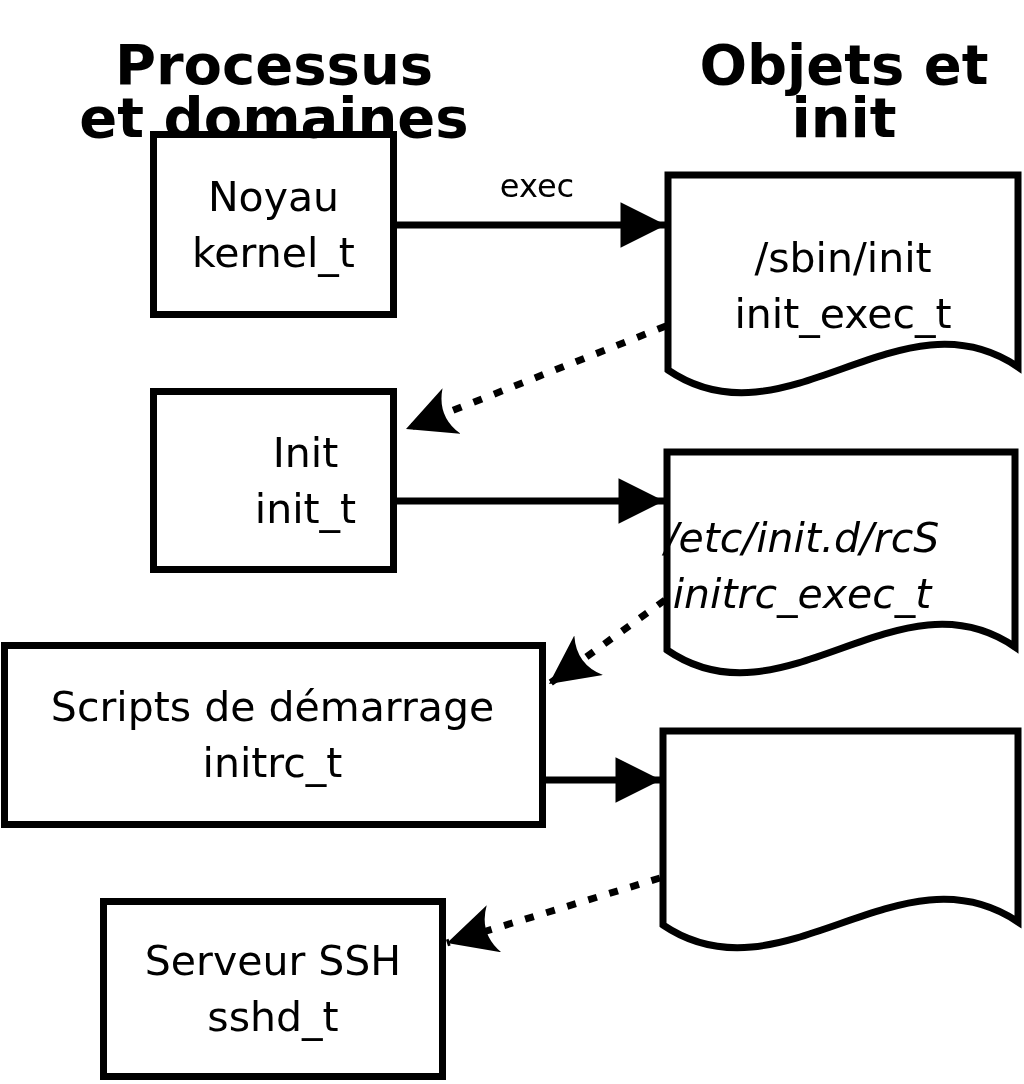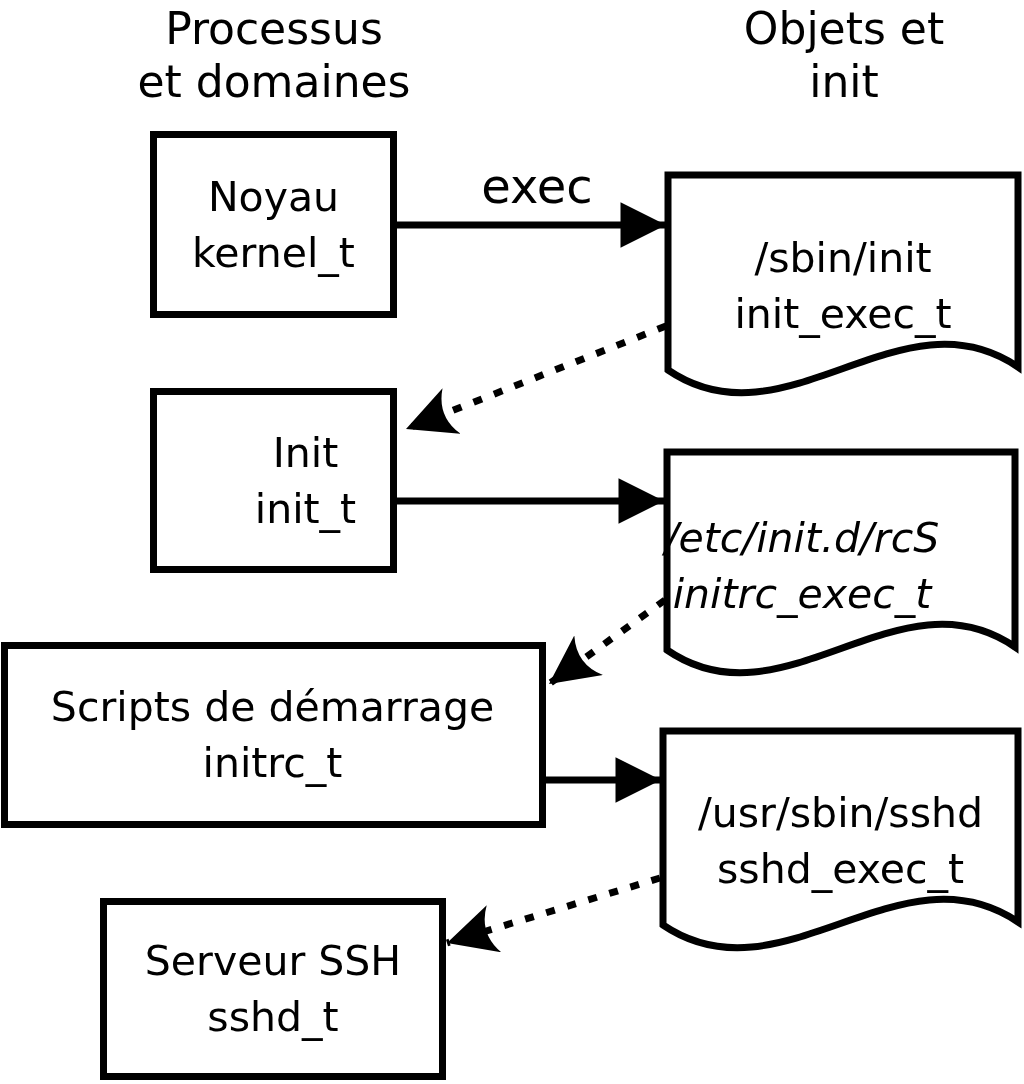--- a/index.html
+++ b/index.html
@@ -19,26 +19,27 @@
     display: flex;
     flex-direction: column;
     align-items: center;
     justify-content: center;
     text-align: center;
     font-size: 41px;
     line-height: 56px;
     white-space: nowrap;
   }
   .hdr {
-    font-weight: normal;
-    font-size: 44px;
+    font-weight: bold;
+    font-size: 56px;
     line-height: 53px;
+    margin-top: 36px;
   }
   .doc-lbl { padding-bottom: 28px; box-sizing: border-box; justify-content: flex-end; }
-  .exec-lbl { font-size: 48px; line-height: 52px; }
+  .exec-lbl { font-size: 32px; line-height: 52px; }
 </style>
 </head>
 <body>
 
 <div id="stage">
 
   <svg id="shapes" viewBox="0 0 1024 1084" xmlns="http://www.w3.org/2000/svg">
     <defs>
       <marker id="ah-solid" markerUnits="strokeWidth" viewBox="0 0 10 10" refX="10" refY="5" markerWidth="7" markerHeight="6.5" orient="auto">
         <path d="M 0 0 L 10 5 L 0 10 Z" fill="#000000"></path>
@@ -95,18 +96,14 @@
   </div>
 
   <div class="lbl doc-lbl" style="left:668px; top:175px; width:350px; height:195px;">
     <div>/sbin/init</div>
     <div>init_exec_t</div>
   </div>
   <div class="lbl doc-lbl" style="left:628px; top:452px; width:348px; height:198px;font-style:italic;">
     <div>/etc/init.d/rcS</div>
     <div>initrc_exec_t</div>
   </div>
-  <div class="lbl doc-lbl" style="left:663px; top:731px; width:355px; height:194px;">
-    <div>/usr/sbin/sshd</div>
-    <div>sshd_exec_t</div>
-  </div>
 
 </div>
 
 </body></html>

